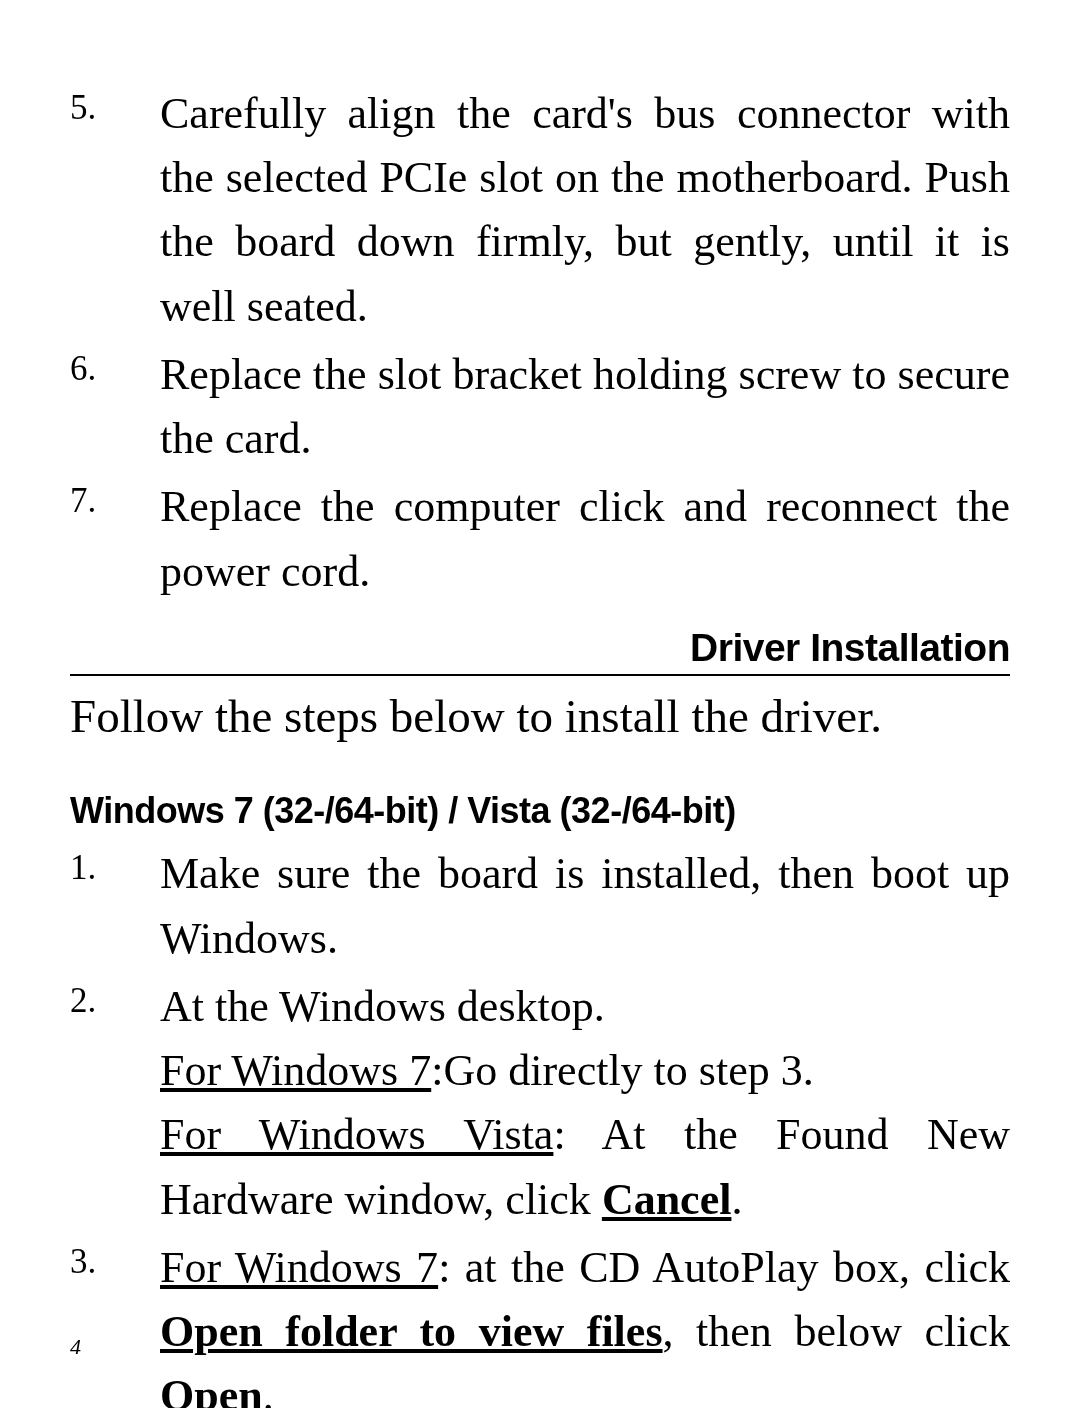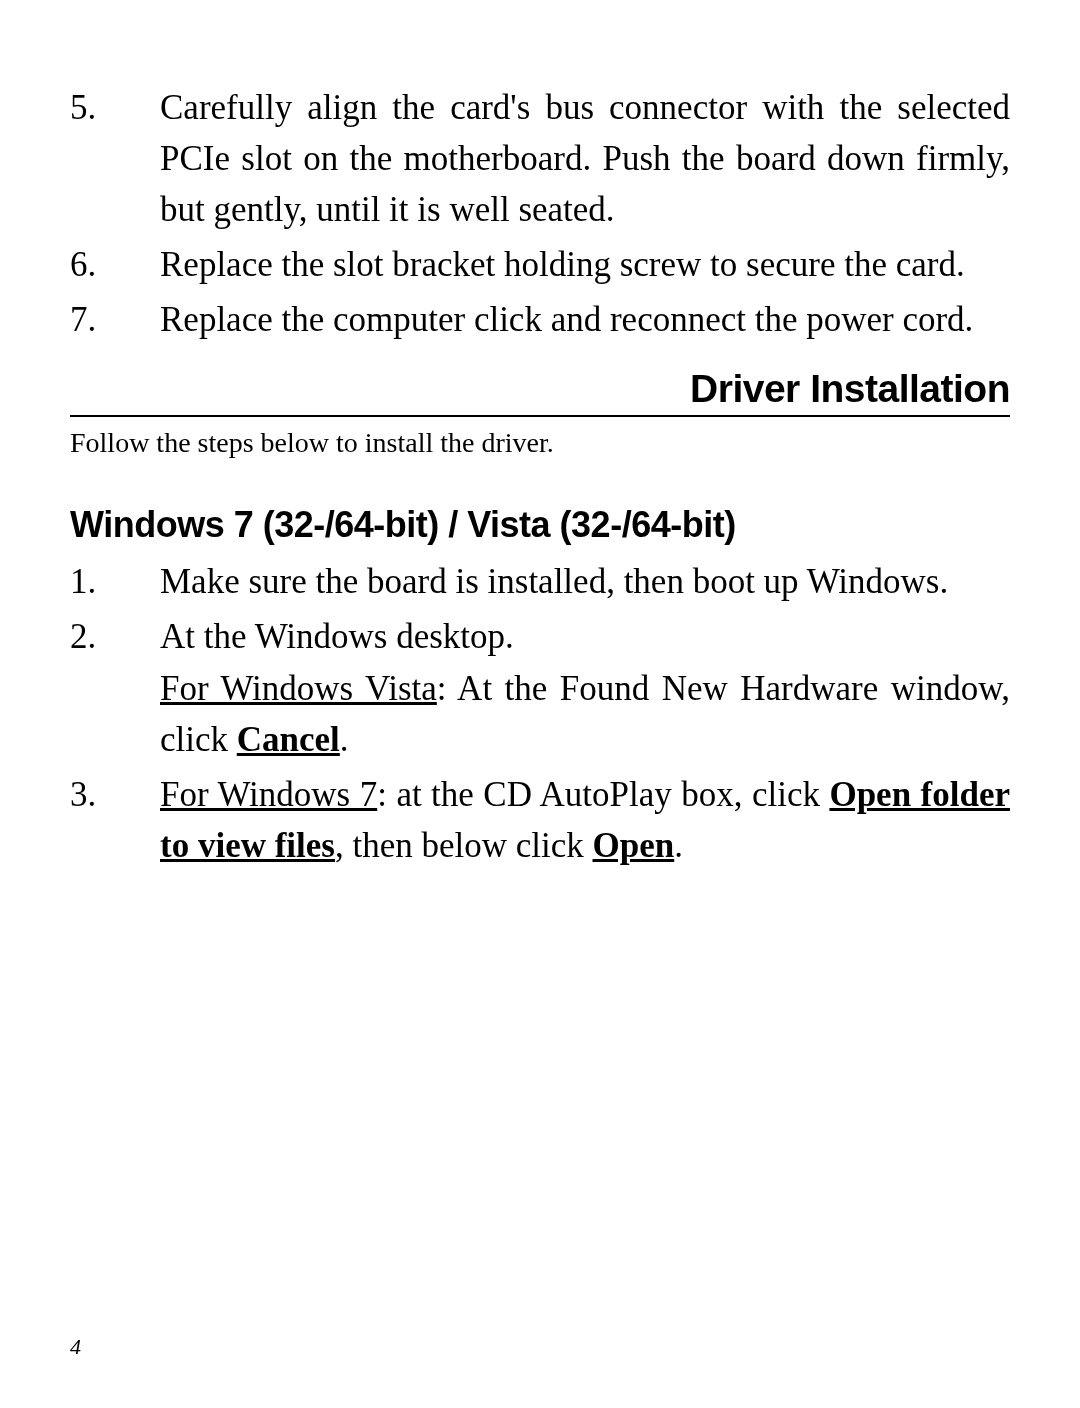--- a/index.html
+++ b/index.html
@@ -21,37 +21,37 @@
       margin-bottom: 4px;
     }
     .list-number {
       width: 90px;
       flex-shrink: 0;
       font-size: 35px;
       line-height: 1.46;
     }
     .list-text {
       flex: 1;
-      font-size: 35px;
+      font-size: 44px;
       line-height: 1.46;
       text-align: justify;
     }
     .section-heading {
       font-family: Arial, Helvetica, sans-serif;
       font-weight: bold;
       font-size: 39px;
       margin-top: 22px;
       margin-bottom: 2px;
       border-bottom: 2px solid #000000;
       padding-bottom: 4px;
       letter-spacing: -0.5px;
       text-align: right;
     }
     .intro-text {
-      font-size: 28px;
+      font-size: 47px;
       line-height: 1.46;
       margin-top: 6px;
       margin-bottom: 18px;
     }
     .sub-heading {
       font-family: Arial, Helvetica, sans-serif;
       font-weight: bold;
       font-size: 36px;
       margin-bottom: 10px;
       letter-spacing: -0.5px;
@@ -101,20 +101,21 @@
 
 <div class="list-item">
   <div class="list-number">1.</div>
   <div class="list-text">Make sure the board is installed, then boot up Windows.</div>
 </div>
 
 <div class="list-item">
   <div class="list-number">2.</div>
   <div class="list-text">
     <span class="step-sub">At the Windows desktop.</span>
+    <span class="step-sub"><span class="underline">For Windows 7</span><span>:Go directly to step 3.</span></span>
     <span class="step-sub"><span class="underline">For Windows Vista</span><span>: At the Found New Hardware window, click </span><span class="bold">Cancel</span><span>.</span></span>
   </div>
 </div>
 
 <div class="list-item">
   <div class="list-number">3.</div>
   <div class="list-text">
     <span class="step-sub"><span class="underline">For Windows 7</span><span>: at the CD AutoPlay box, click </span><span class="bold">Open folder to view files</span><span>, then below click </span><span class="bold">Open</span><span>.</span></span>
   </div>
 </div>

